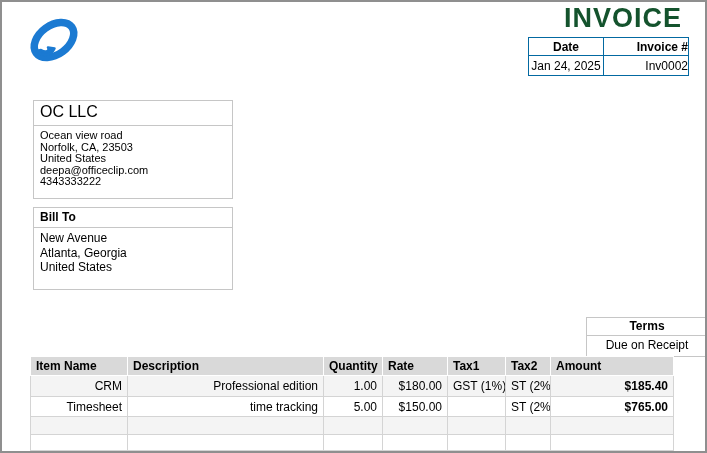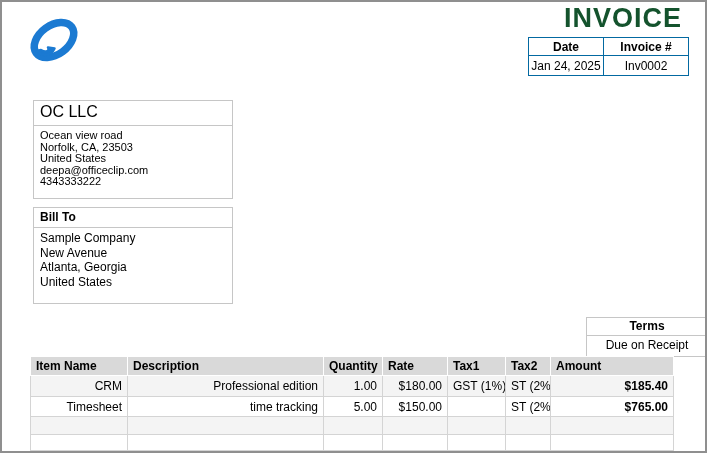--- a/index.html
+++ b/index.html
@@ -18,21 +18,21 @@
   
   .invoice-title{
     position:absolute;top:1px;right:23px;
     font-size:27px;font-weight:bold;letter-spacing:1px;
     color:#14532d;
   }
   
   table{border-collapse:collapse;}
   .meta{position:absolute;left:526px;top:35px;table-layout:fixed;font-size:12px;}
   .meta td{border:1px solid #0369a1;text-align:center;padding:0;margin-left:27px;}
-  .meta .c1{width:74px;} .meta .c2{width:84px;}
+  .meta .c1{width:74px;} .meta .c2{width:84px;text-align:right;}
   .meta .hrow td{font-weight:bold;height:17px;}
   .meta .vrow td{height:19px;}
   
   .box{position:absolute;border:1px solid #c6c6c6;background:#fff;box-sizing:border-box;}
   .box-head{border-bottom:1px solid #c6c6c6;padding:2px 6px 3px 6px;font-weight:bold;font-size:12px;}
   .company{left:31px;top:98px;width:200px;}
   .company .box-head{font-weight:normal;font-size:16px;padding:2px 6px 4px 6px;}
   .company .box-body{font-size:11px;line-height:11.5px;padding:4px 6px 10px 6px;}
   .billto{left:31px;top:205px;width:200px;}
   .billto .box-body{font-size:12px;line-height:14.5px;padding:3px 6px 14px 6px;}
@@ -92,21 +92,20 @@
       <div>Norfolk, CA, 23503</div>
       <div>United States</div>
       <div>deepa@officeclip.com</div>
       <div>4343333222</div>
     </div>
   </div>
 
   <div class="box billto">
     <div class="box-head">Bill To</div>
     <div class="box-body">
-      <div>Sample Company</div>
       <div>New Avenue</div>
       <div>Atlanta, Georgia</div>
       <div>United States</div>
     </div>
   </div>
 
   <div class="box terms">
     <div class="box-head">Terms</div>
     <div class="box-body">Due on Receipt</div>
   </div>

